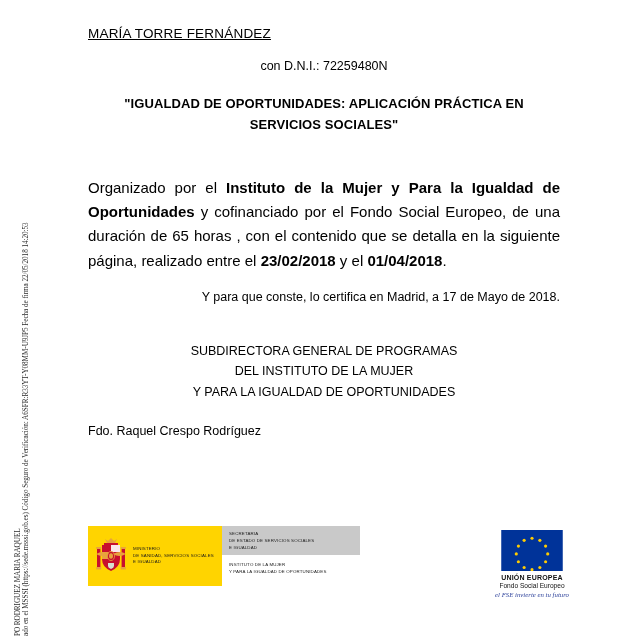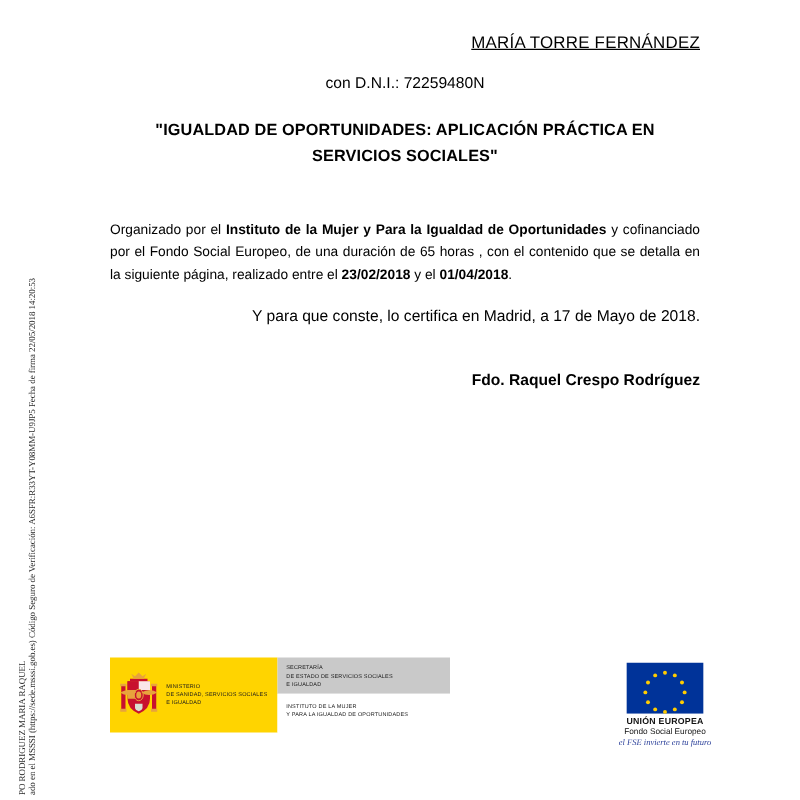--- a/index.html
+++ b/index.html
@@ -52,21 +52,21 @@
     height: 640px;
   }
   .content {
     position: absolute;
     left: 88px;
     top: 26px;
     width: 472px;
   }
 
   .recipient-name {
-    text-align: right;
+    text-align: left;
     font-size: 13.5px;
     text-decoration: underline;
     letter-spacing: 0.2px;
     margin: 0 0 18px 0;
   }
   .dni-line {
     text-align: center;
     font-size: 12.5px;
     margin: 12px 0 20px 0;
   }
@@ -80,45 +80,44 @@
     font-size: 13px;
     font-weight: bold;
     line-height: 1.65;
     margin: 0 0 40px 0;
     letter-spacing: 0.1px;
   }
 
   .body-para {
     text-align: justify;
     text-justify: inter-word;
-    font-size: 11px;
+    font-size: 15px;
     line-height: 1.62;
     margin: 0 0 14px 0;
   }
   .body-para b { font-weight: bold; }
 
   .closing-para {
     text-align: right;
     font-size: 12.5px;
     line-height: 1.6;
     margin: 0 0 34px 0;
   }
 
   .signature-block {
     text-align: center;
     font-size: 12.5px;
     line-height: 1.62;
     margin: 0;
   }
   .signature-block .sig-role { margin: 0; }
   .signature-name {
-    text-align: right;
+    text-align: left;
     font-size: 12.5px;
     margin: 22px 0 0 0;
-    font-weight: bold;
   }
 
   
   .footer-logos {
     position: absolute;
     left: 0;
     top: 524px;
     width: 640px;
     height: 80px;
   }
@@ -236,20 +235,25 @@
 
     <div class="course-title">
       <span>"IGUALDAD DE OPORTUNIDADES: APLICACIÓN PRÁCTICA EN</span><br>
       <span>SERVICIOS SOCIALES"</span>
     </div>
 
     <p class="body-para"><span>Organizado por el </span><b>Instituto de la Mujer y Para la Igualdad de Oportunidades</b><span> y cofinanciado por el Fondo Social Europeo, de una duración de 65 horas , con el contenido que se detalla en la siguiente página, realizado entre el </span><b>23/02/2018</b><span> y el </span><b>01/04/2018</b><span>.</span></p>
 
     <p class="closing-para">Y para que conste, lo certifica en Madrid, a 17 de Mayo de 2018.</p>
 
+    <div class="signature-block">
+      <div class="sig-role">SUBDIRECTORA GENERAL DE PROGRAMAS</div>
+      <div class="sig-role">DEL INSTITUTO DE LA MUJER</div>
+      <div class="sig-role">Y PARA LA IGUALDAD DE OPORTUNIDADES</div>
+    </div>
 
     <div class="signature-name">Fdo. Raquel Crespo Rodríguez</div>
 
   </div>
 
   <div class="footer-logos">
 
     <div class="ministry-logo">
       <div class="ministry-yellow">
         <svg class="coat-of-arms" viewBox="0 0 34 40">

